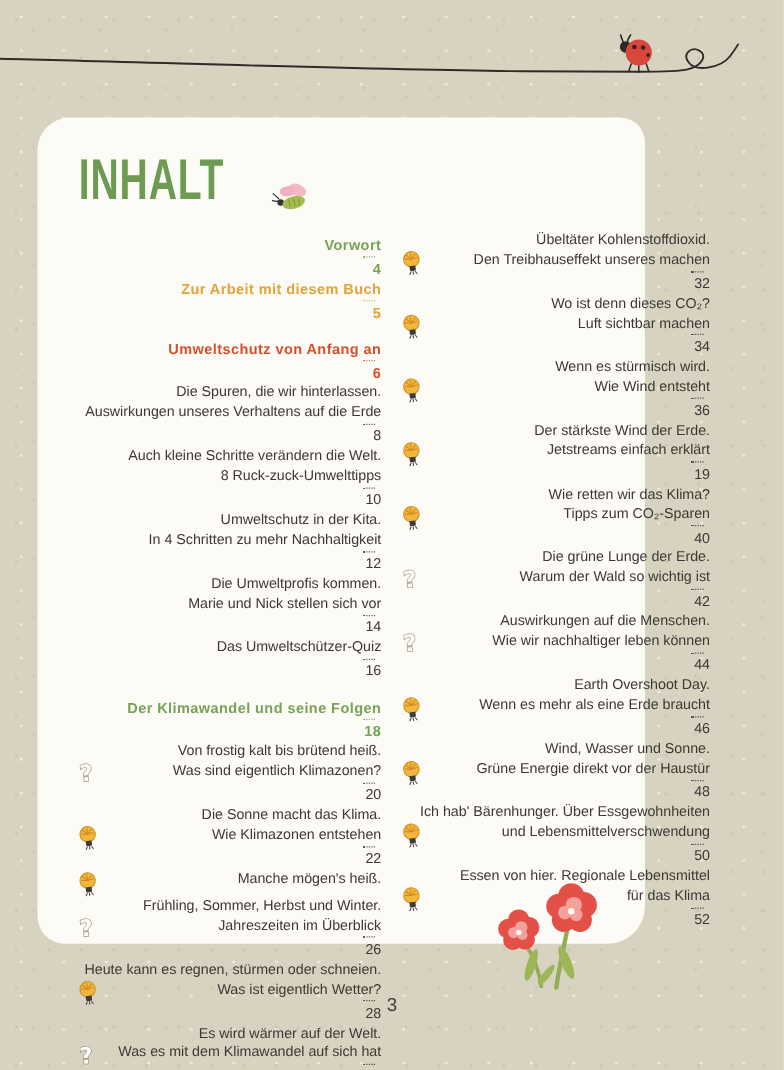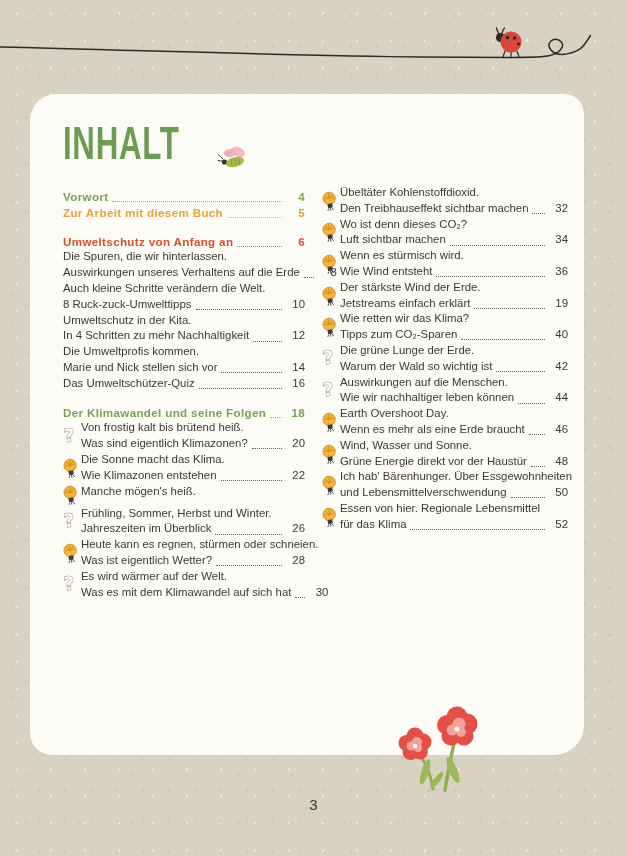--- a/index.html
+++ b/index.html
@@ -11,33 +11,33 @@
   .page-root { position:absolute; inset:0; }
   .page-root::before {
     content:""; position:absolute; inset:0; pointer-events:none;
     background-image:
       radial-gradient(circle, rgba(110,95,70,.10) 1px, transparent 1.4px),
       radial-gradient(circle, rgba(255,255,255,.55) 1px, transparent 1.3px),
       radial-gradient(circle, rgba(110,95,70,.07) 1.4px, transparent 1.8px);
     background-size: 26px 31px, 34px 27px, 53px 47px;
   }
   .card {
-    position:absolute; left:30px; top:94px; width:554px; height:661px;
+    position:absolute; left:30px; top:94px; width:486px; height:661px;
     background:#fcfbf6; border-radius:26px 20px 30px 22px; z-index:1;
   }
   .title {
     position:absolute; left:33px; top:22px; margin:0;
     font-size:46px; font-weight:bold; color:#6d9b53;
     letter-spacing:1px; transform:scaleX(.68); transform-origin:0 50%;
     white-space:nowrap;
   }
   .col { position:absolute; font-size:11.4px; line-height:15.8px; color:#3c3833; }
   .col-left  { left:33px;  top:95px; width:242px; }
   .col-right { left:292px; top:91px; width:246px; }
-  .row { display:flex; align-items:flex-end; }
+  .row { display:flex; align-items:flex-end;flex-direction:column; }
   .row .label { white-space:nowrap; }
   .dots { flex:1; min-width:10px; border-bottom:1.9px dotted currentColor; margin:0 5px 2.5px 4px; opacity:.8; }
   .pg { flex:none; min-width:18px; text-align:right; }
   .section { font-weight:bold; letter-spacing:.35px; font-size:11.6px; }
   .c-green { color:#79a256; }
   .c-amber { color:#e2a33b; }
   .c-red   { color:#d6502a; }
   .entry { display:flex; }
   .entry.with-icon { margin-left:-4px; }
   .entry .icon { flex:0 0 22px; display:flex; align-items:center; justify-content:center; }
@@ -297,21 +297,21 @@
                 <path d="M6.8 17.6 h6.4 v4.2 a1.4 1.4 0 0 1 -1.4 1.4 h-3.6 a1.4 1.4 0 0 1 -1.4 -1.4 z" fill="#3f3c38"></path>
                 <path d="M7.6 24 l-1.4 2.4 M12.4 24 l1.4 2.4 M10 24 l0 2.6" stroke="#3f3c38" stroke-width="1.1" stroke-linecap="round"></path>
               </g>
             </svg>
           </span>
           <div class="lines">
             <div class="row">
               <span class="label">Übeltäter Kohlenstoffdioxid.</span>
             </div>
             <div class="row">
-              <span class="label">Den Treibhauseffekt sichtbar machen</span>
+              <span class="label">Den Treibhauseffekt unseres machen</span>
               <span class="dots"></span>
               <span class="pg">32</span>
             </div>
           </div>
         </div>
         <div class="entry with-icon">
           <span class="icon">
             <svg width="15" height="22" viewBox="0 0 20 28">
               <g transform="rotate(-8 10 14)">
                 <circle cx="10" cy="10.5" r="8.2" fill="#f2b63c" stroke="#cf9426" stroke-width="1.2"></circle>

